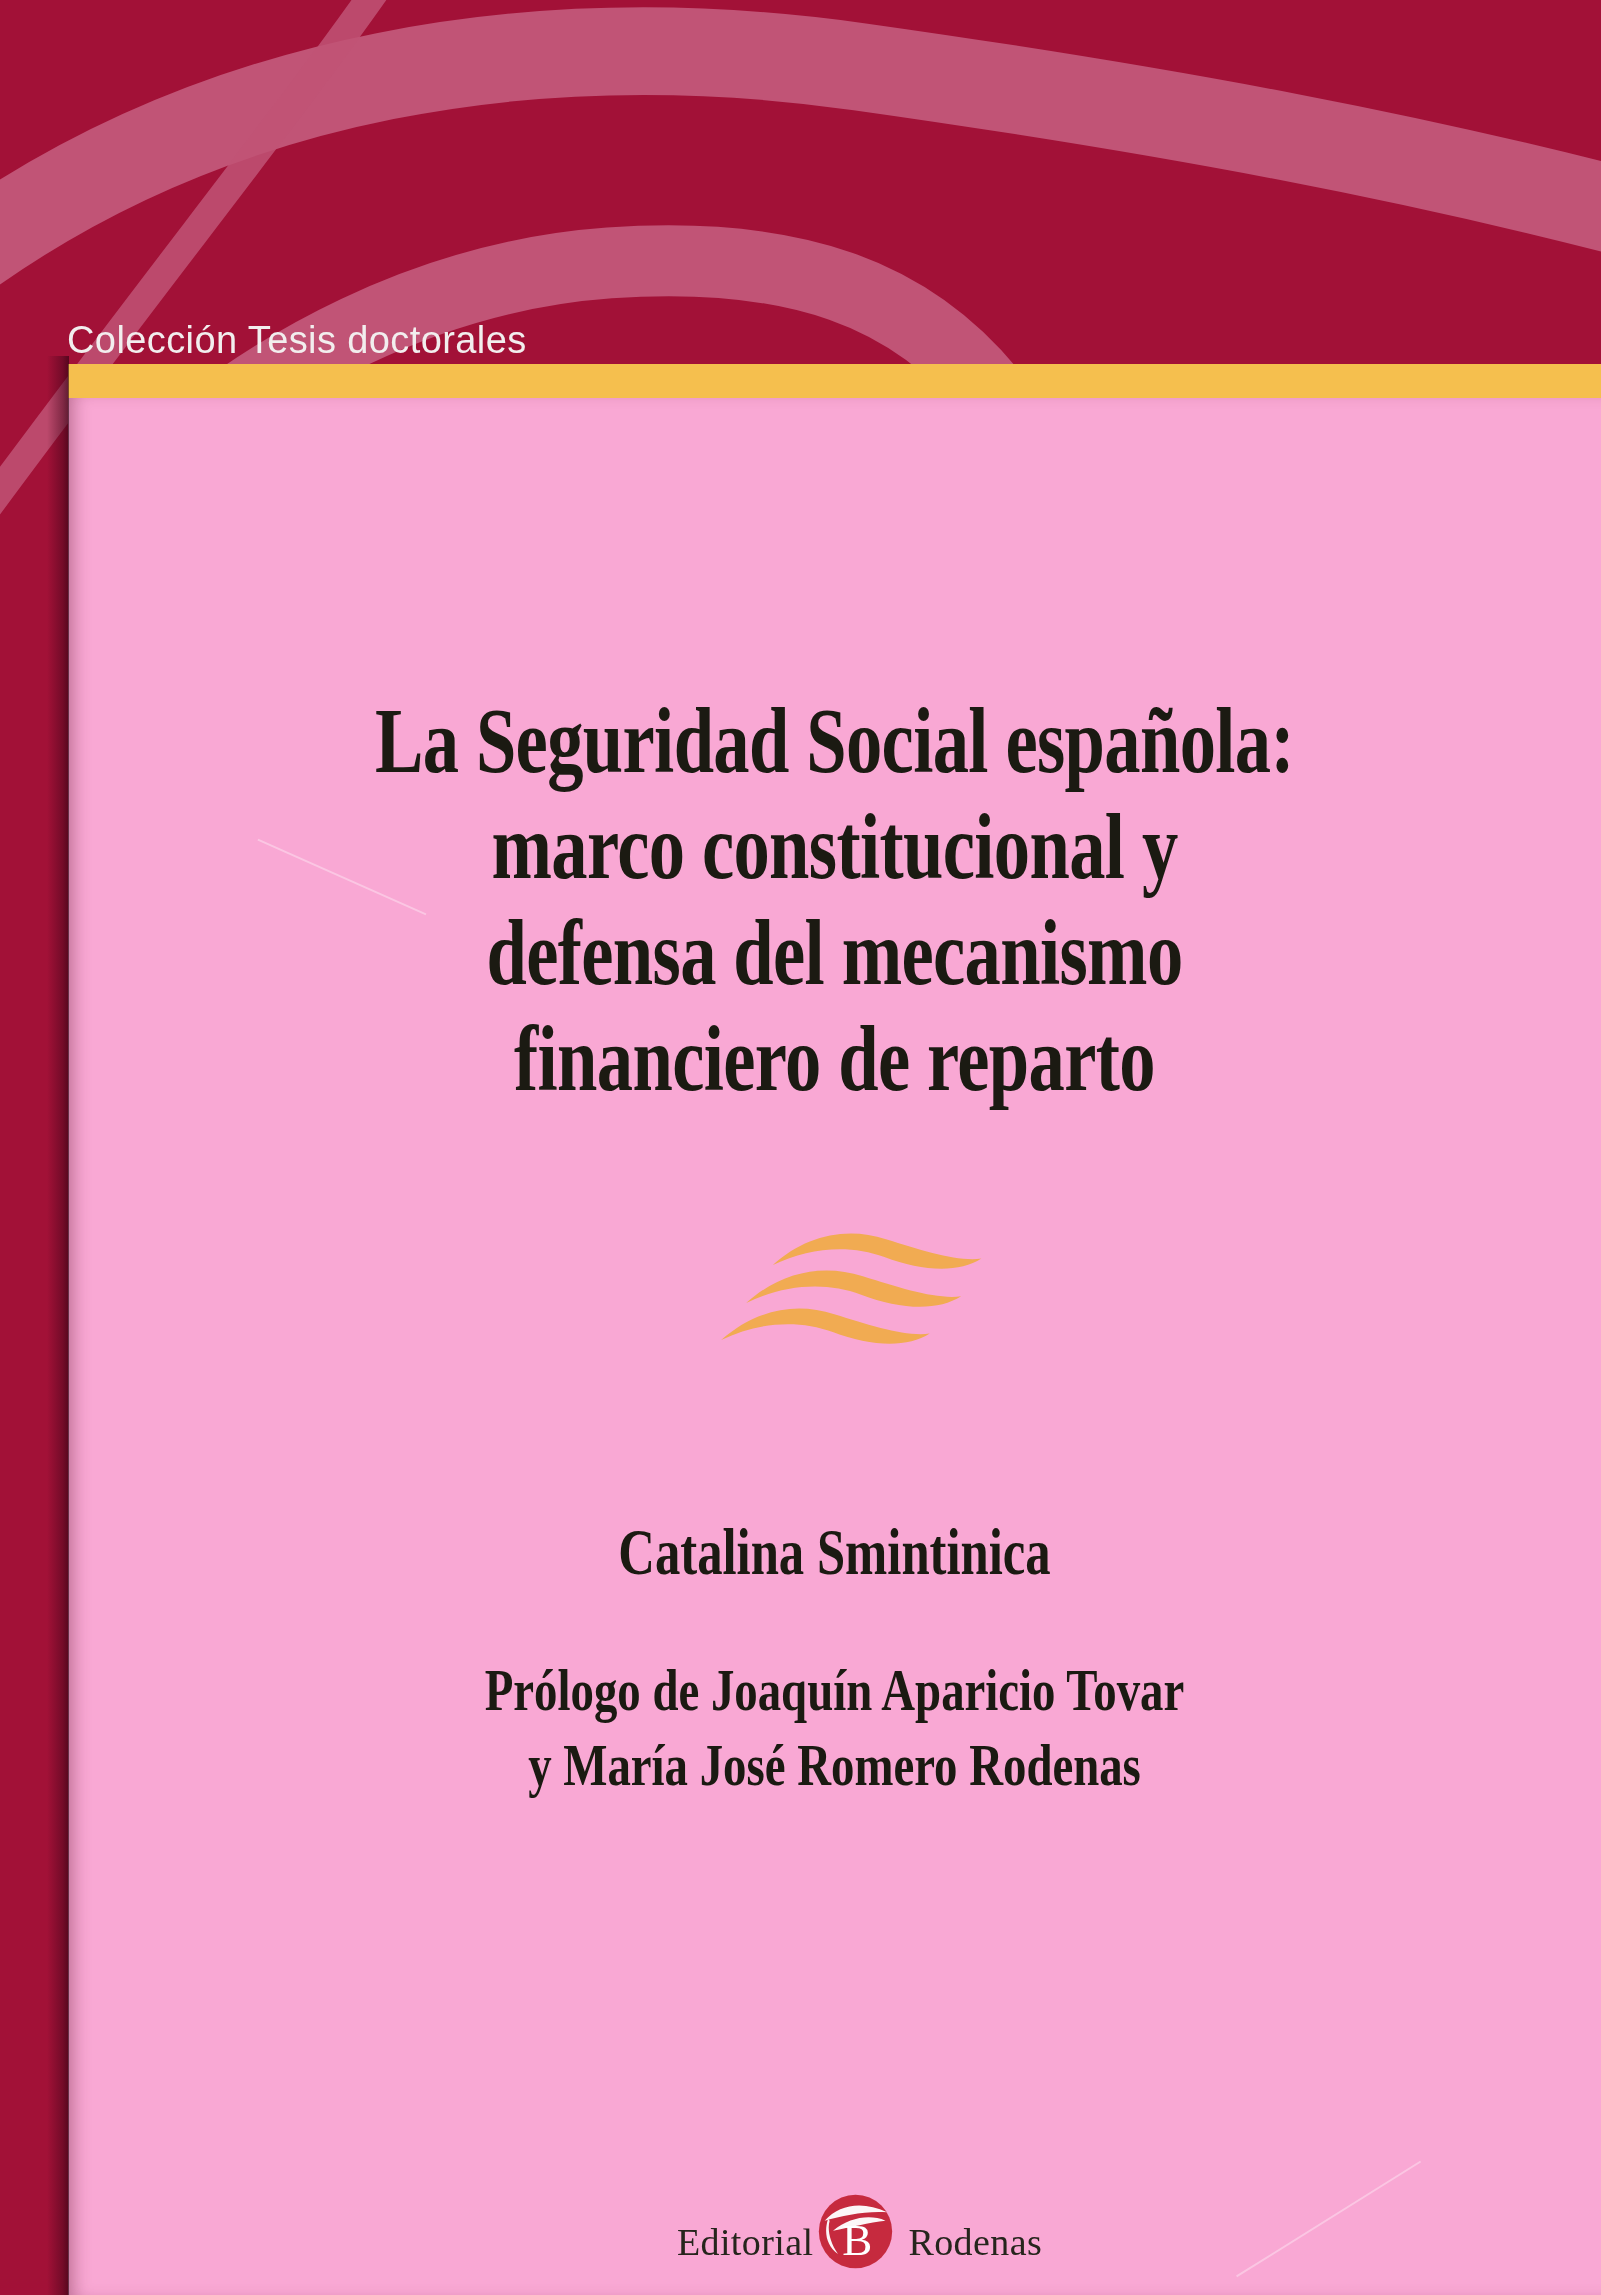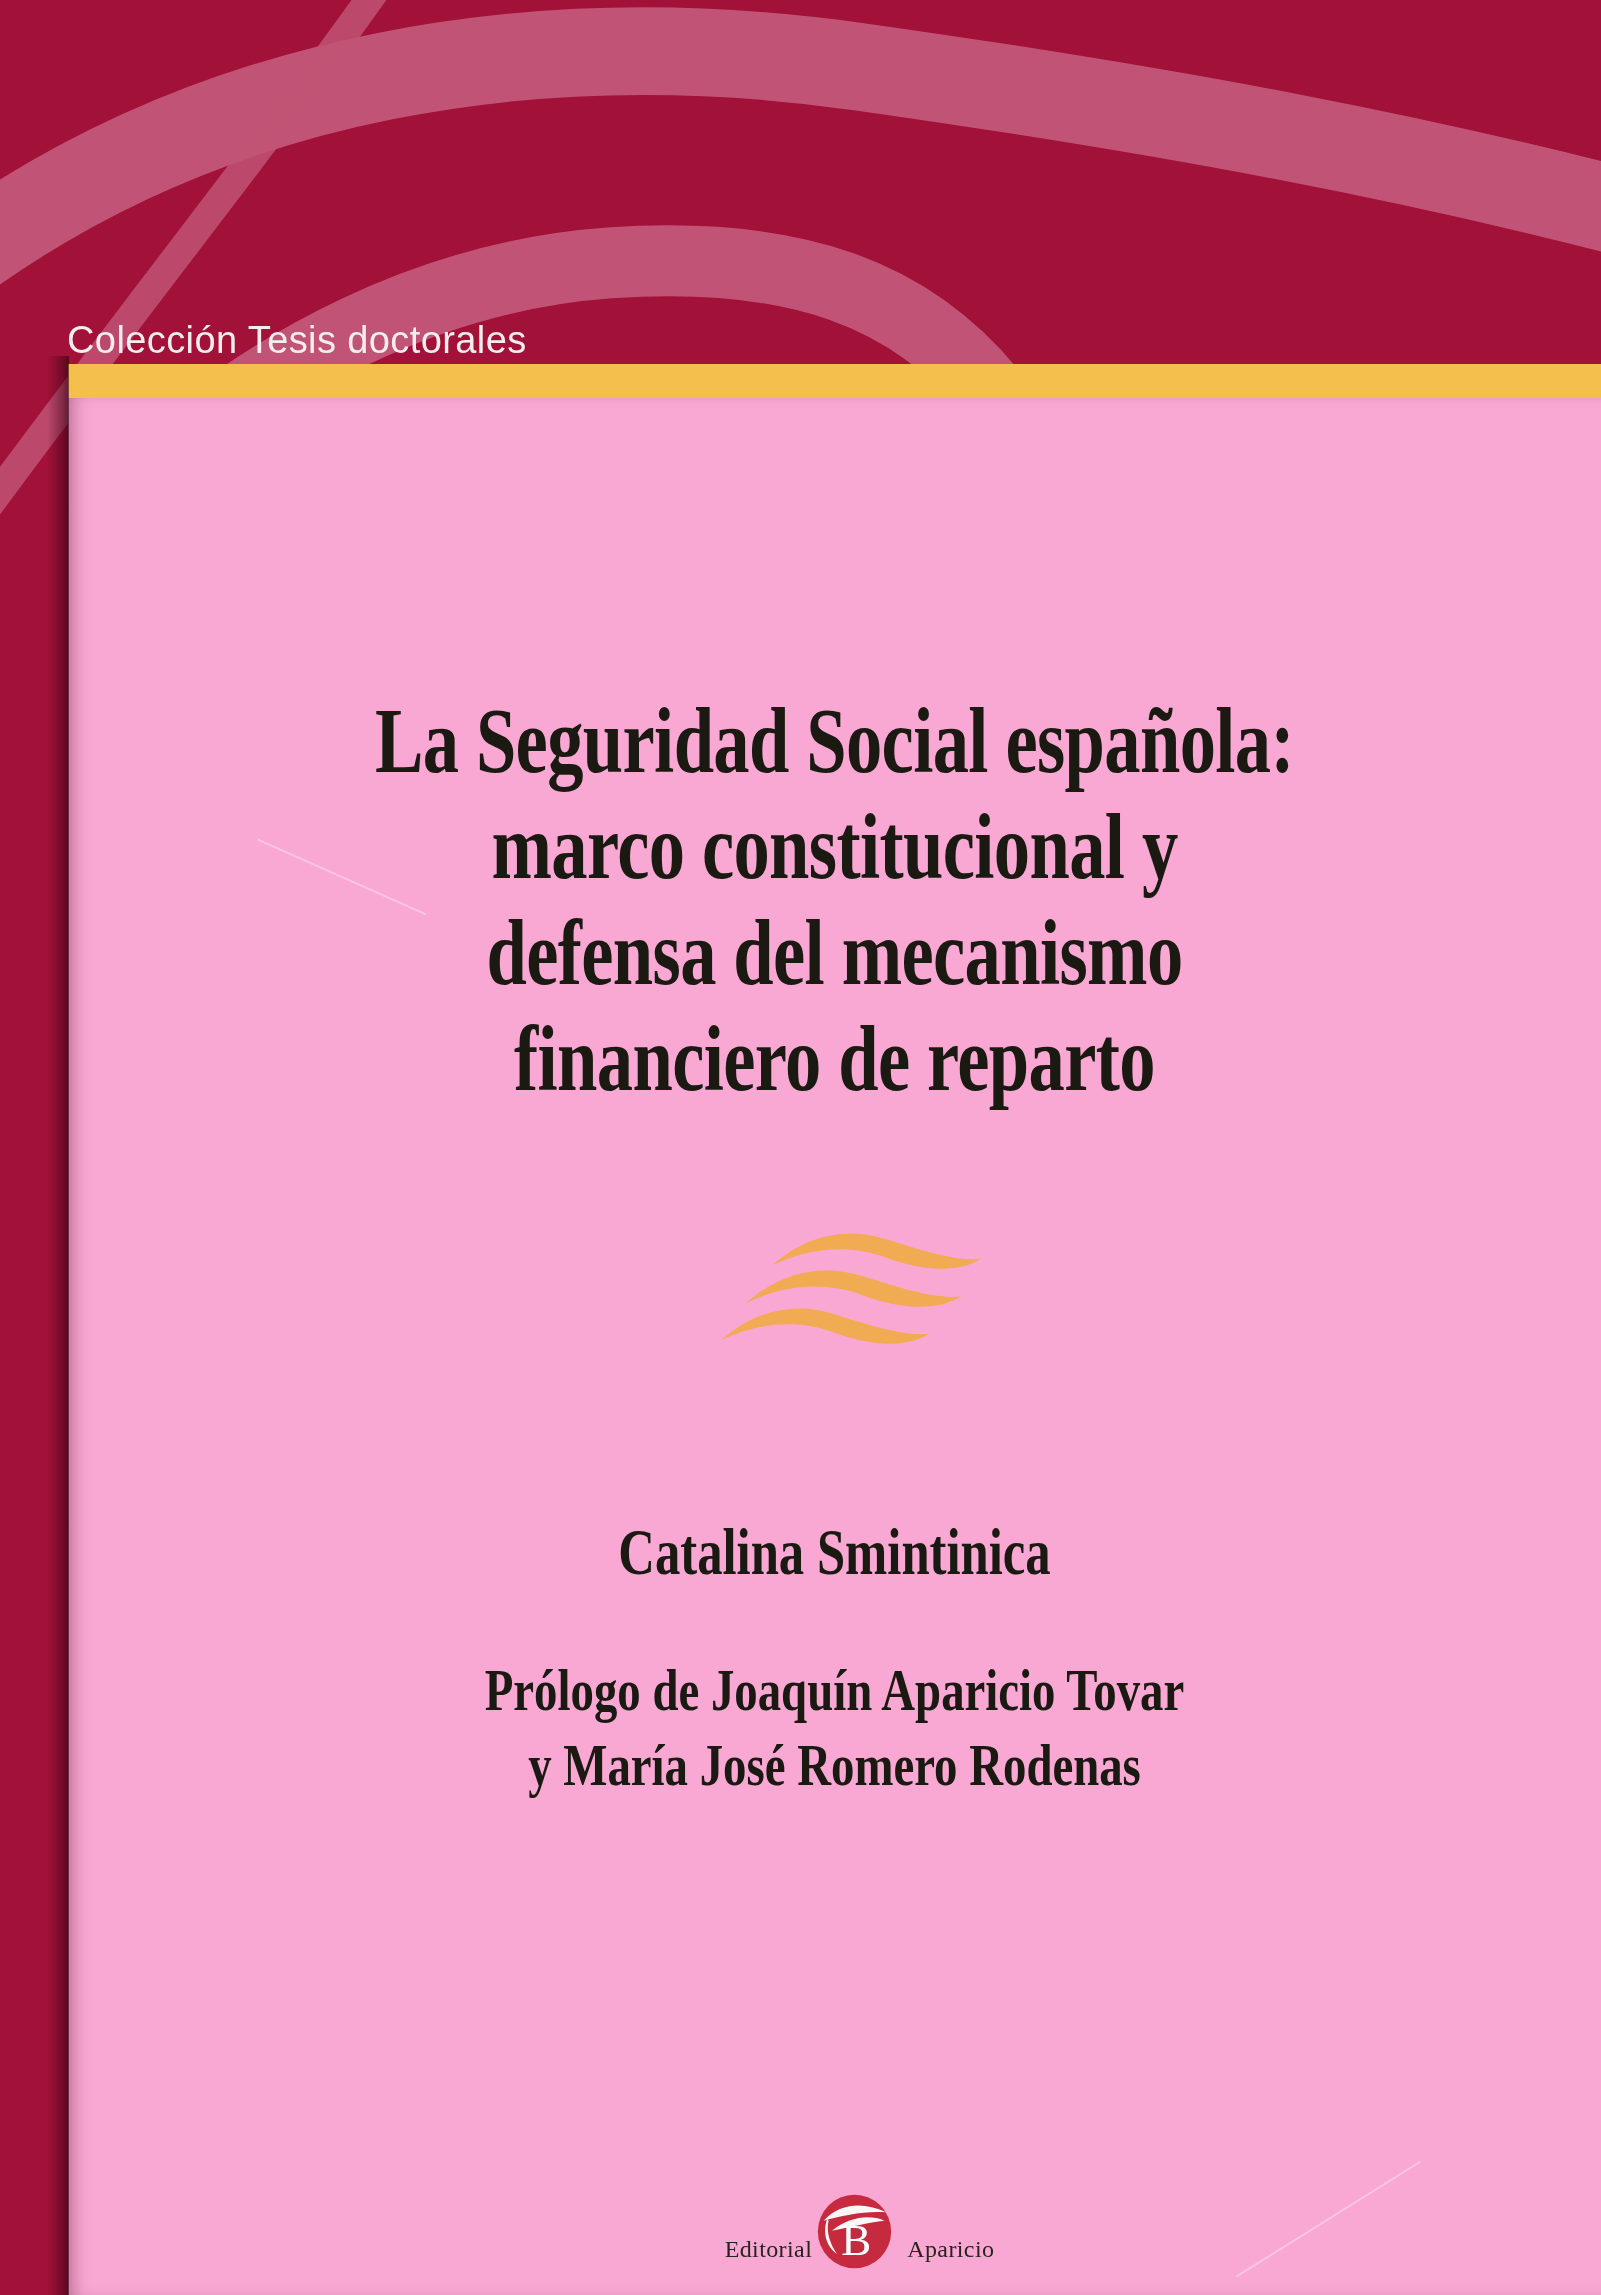--- a/index.html
+++ b/index.html
@@ -50,22 +50,22 @@
     text-align:center;font-weight:bold;
     font-size:60px;line-height:75px;
     transform:scaleX(0.78);transform-origin:50% 0;
   }
   .publisher{
     position:absolute;left:0;right:0;top:1796px;
     display:flex;justify-content:center;align-items:center;
     transform:translateX(25px);
   }
   .pub-label,.pub-name{
-    font-size:24px;line-height:1;
-    position:relative;top:17px;
+    font-size:38px;line-height:1;
+    position:relative;top:10px;
     letter-spacing:0.4px;
   }
   .logo{width:75px;height:75px;margin-left:5px;margin-right:15px;display:block;}
   .logo text{
     font-family:"Liberation Serif",serif;
     font-size:54px;
   }
   
   .scratch{position:absolute;background:rgba(255,255,255,.35);pointer-events:none;}
   .s1{left:250px;top:876px;width:184px;height:1.7px;transform:rotate(24deg);}
@@ -114,21 +114,21 @@
       <span class="pub-label" style="color: rgb(38, 37, 29);">Editorial</span>
       <svg class="logo" viewBox="0 0 90 90">
         <circle cx="45" cy="45" r="44" fill="#c62a3e"></circle>
         <g fill="#ffffff" opacity="0.96">
           <path d="M 8,32 C 26,12 54,8 83,22 C 58,20 30,26 8,32 Z"></path>
           <path d="M 18,44 C 38,28 62,24 81,32 C 62,34 38,40 18,44 Z"></path>
           <path d="M 12,30 C 7,46 10,62 24,72 C 14,58 11,42 14,32 Z"></path>
         </g>
         <text x="47" y="73" text-anchor="middle" fill="#ffffff">B</text>
       </svg>
-      <span class="pub-name" style="color: rgb(38, 37, 29);">Aparicio</span>
+      <span class="pub-name" style="color: rgb(38, 37, 29);">Rodenas</span>
     </div>
 
     <div class="scratch s2"></div>
 
   </div>
 
   <div class="scratch s1"></div>
   <div class="spine-shadow"></div>
 </div>
 

